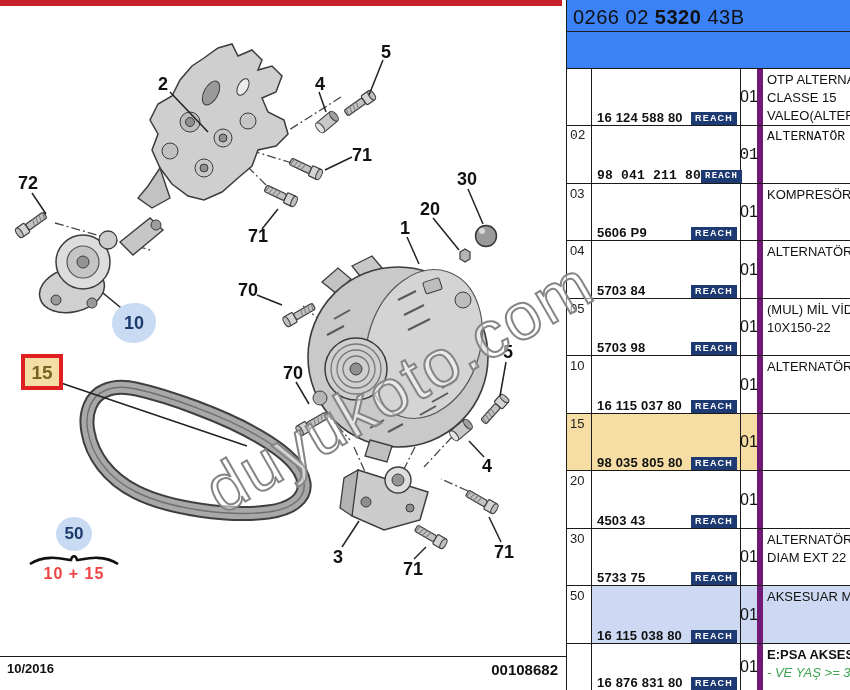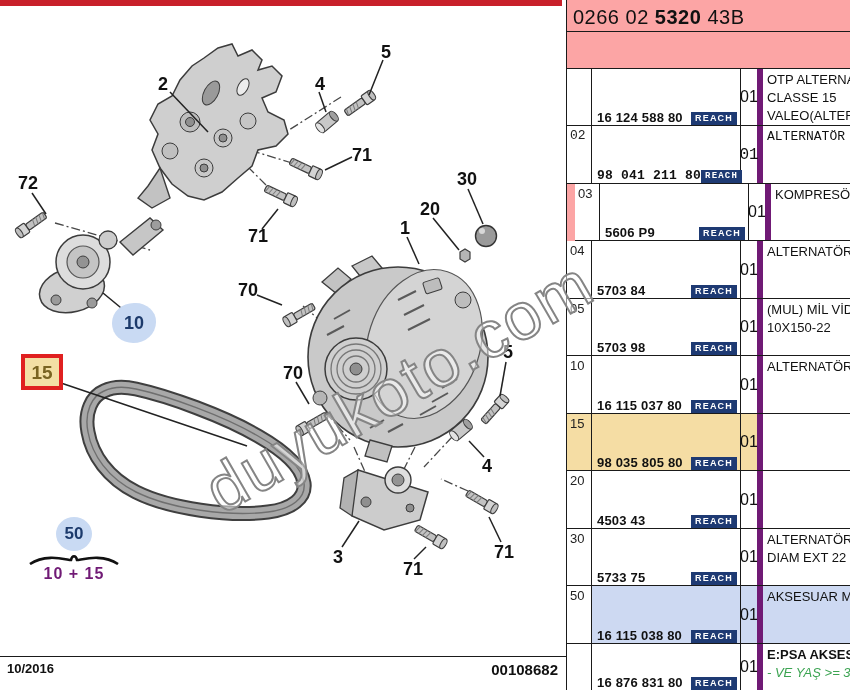--- a/index.html
+++ b/index.html
@@ -13,27 +13,27 @@
   .callout{position:absolute;transform:translate(-50%,-50%);z-index:10;
            font-weight:bold;font-size:18px;color:#111;white-space:nowrap;line-height:1;}
   .callout.blue-blob{background:#c9daf3;color:#1c3a6b;width:44px;height:40px;border-radius:50% 46% 52% 48%;
            display:flex;align-items:center;justify-content:center;}
   .callout.red-box{background:#f3dfa5;border:4px solid #e02020;color:#7a6422;width:34px;height:28px;
            display:flex;align-items:center;justify-content:center;font-size:19px;}
   .group50{position:absolute;left:26px;top:517px;width:96px;z-index:10;text-align:center;}
   .c50{margin:0 auto;background:#c9daf3;color:#1c3a6b;width:36px;height:34px;border-radius:50%;
        display:flex;align-items:center;justify-content:center;font-weight:bold;font-size:17px;}
   .brace{display:block;margin:1px auto 0 auto;}
-  .sum{font-weight:bold;font-size:16px;color:#701a75;letter-spacing:1px;}
+  .sum{font-weight:bold;font-size:16px;color:#ef4444;letter-spacing:1px;}
   .footer-line{position:absolute;left:0;top:656px;width:566px;height:0;border-top:1px solid #1a1a1a;}
   .f-date{position:absolute;left:7px;top:661px;font-weight:bold;font-size:13px;}
   .f-num{position:absolute;right:8px;top:661px;font-weight:bold;font-size:15px;}
 
   
-  .panel-right{position:absolute;left:566px;top:0;width:284px;height:690px;border-left:1px solid #1a1a1a;background:#fca5a5;}
+  .panel-right{position:absolute;left:566px;top:0;width:284px;height:690px;border-left:1px solid #1a1a1a;background:#3b82f6;}
   .title{position:absolute;left:0;top:0;width:100%;height:32px;border-bottom:1px solid #1a1a1a;
          font-size:20px;padding:6px 0 0 6px;box-sizing:border-box;letter-spacing:.5px;}
   .tbody{position:absolute;left:0;top:68px;right:0;bottom:0;border-top:1px solid #1a1a1a;overflow:hidden;}
   .trow{display:flex;border-bottom:1px solid #1a1a1a;box-sizing:border-box;background:#fff;}
   .cell{box-sizing:border-box;}
   .cell.ref{width:25px;border-right:1px solid #1a1a1a;font-size:13px;color:#222;padding:2px 0 0 3px;}
   .cell.main{width:149px;border-right:1px solid #1a1a1a;display:flex;align-items:flex-end;padding:0 3px 0 5px;}
   .part{flex:1;font-weight:bold;font-size:13px;letter-spacing:.2px;white-space:nowrap;}
   .reach{background:#1e3a73;color:#fff;font-weight:bold;font-size:9px;letter-spacing:1.2px;
          padding:2px 4px;line-height:1;flex:none;}
@@ -256,21 +256,21 @@
           <div class="cell ref">02</div>
           <div class="cell main">
             <span class="part">98 041 211 80</span>
             <span class="reach">REACH</span>
           </div>
           <div class="cell qty">01</div>
           <div class="cell desc">
             <div class="dline">ALTERNATÖR</div>
           </div>
         </div>
-        <div class="trow" style="height: 57px; margin-left: 8px;">
+        <div class="trow" style="height: 57px;">
           <div class="cell ref">03</div>
           <div class="cell main">
             <span class="part">5606 P9</span>
             <span class="reach">REACH</span>
           </div>
           <div class="cell qty">01</div>
           <div class="cell desc">
             <div class="dline">KOMPRESÖR</div>
           </div>
         </div>

